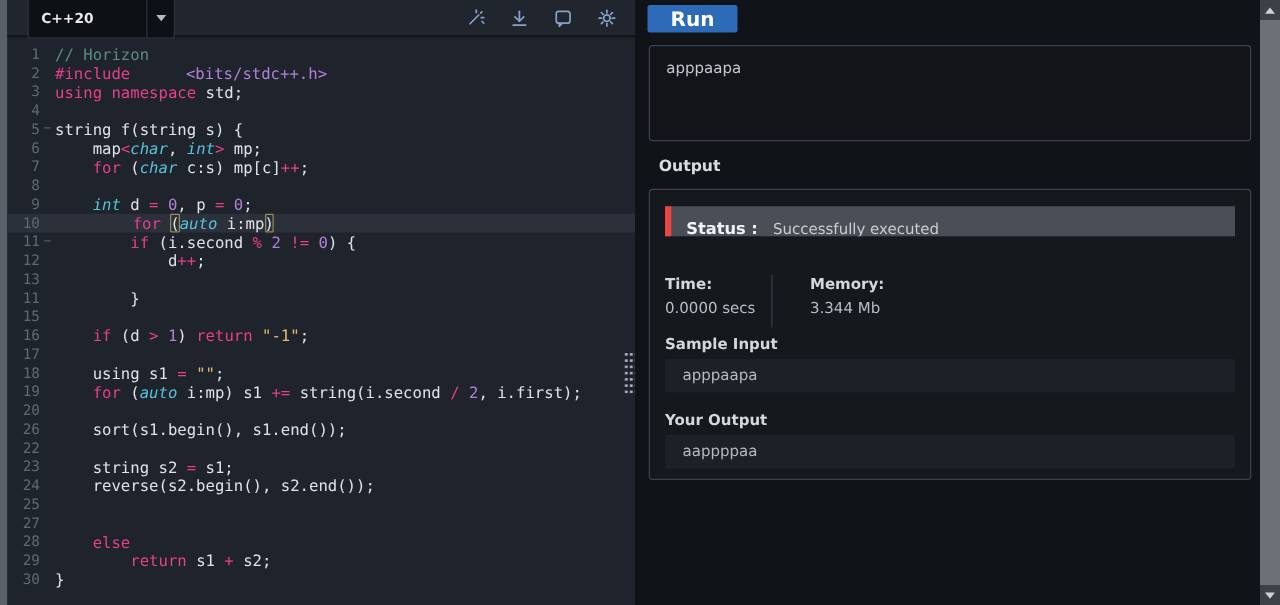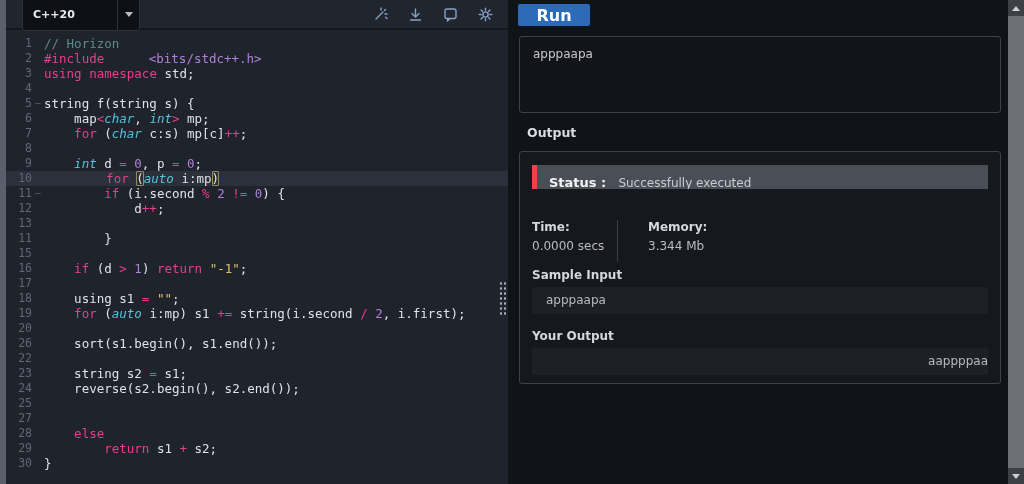--- a/index.html
+++ b/index.html
@@ -78,21 +78,21 @@
   .metric-col2 { padding-left:30px; }
   .metric-label { font-size:12px; font-weight:bold; color:#d4d7db; }
   .metric-value { font-size:12px; color:#b9bdc3; margin-top:5px; }
   .section-label { position:absolute; left:12px; font-size:12px; font-weight:bold; color:#d4d7db; }
   .lbl-sample { top:116px; }
   .lbl-yourout { top:177px; }
   .value-box { position:absolute; left:12px; right:12px; height:27px; background:#1d2026;
                border-radius:2px; line-height:27px; padding-left:14px; font-size:12px;
                color:#b6bac0; }
   .box-sample { top:135px; }
-  .box-yourout { top:196px;text-align:right; }
+  .box-yourout { top:196px; }
 
   
   .scrollbar { position:absolute; left:1008px; top:0; width:16px; height:484px; background:#2a2c32; }
   .sb-btn { position:absolute; left:0; width:16px; height:16px; background:#3d4046;
             display:flex; align-items:center; justify-content:center; cursor:pointer; }
   .sb-up { top:0; } .sb-down { bottom:0; }
   .tri-up { width:0; height:0; border-left:4px solid transparent; border-right:4px solid transparent;
             border-bottom:5px solid #cfd1d5; }
   .tri-down { width:0; height:0; border-left:4px solid transparent; border-right:4px solid transparent;
               border-top:5px solid #cfd1d5; }

